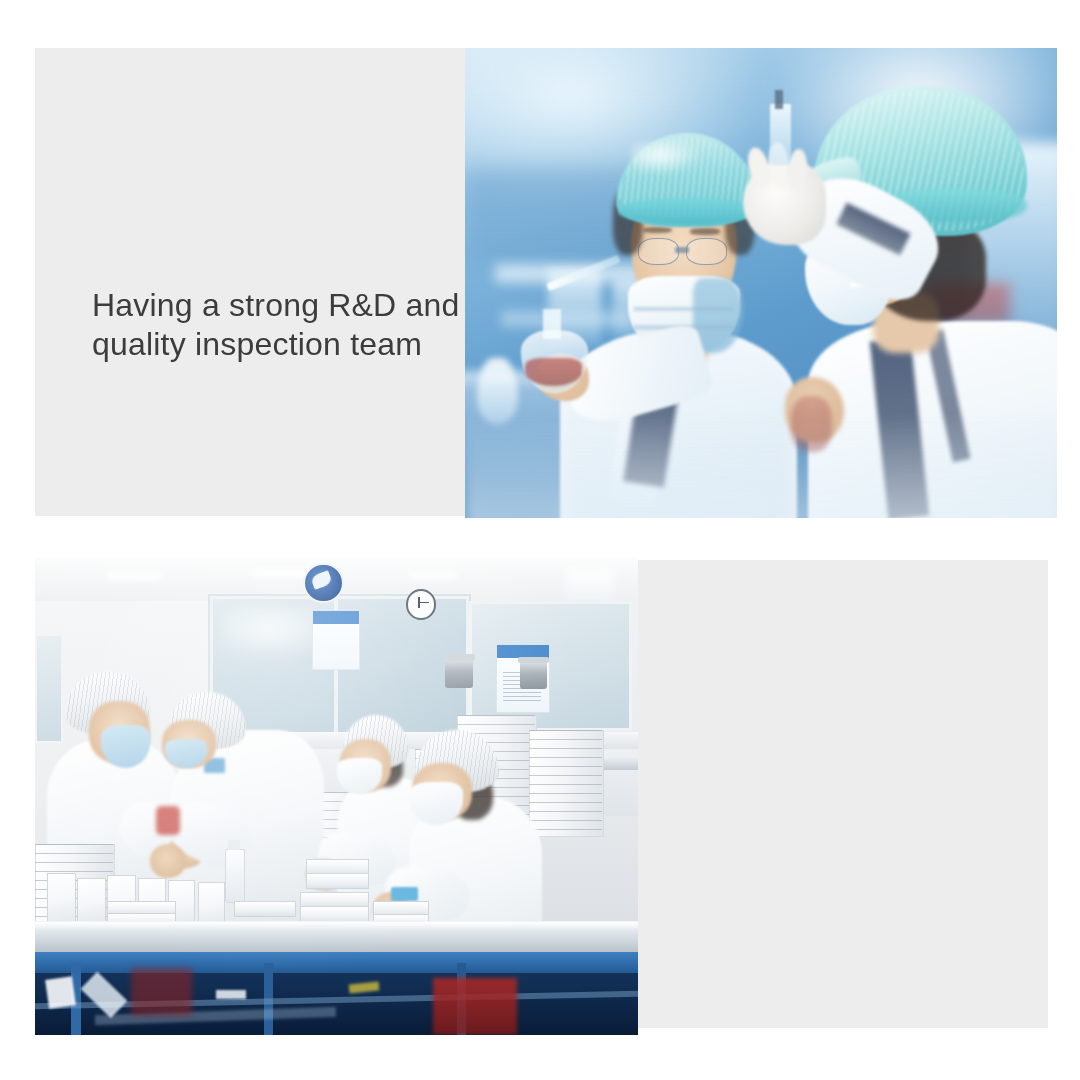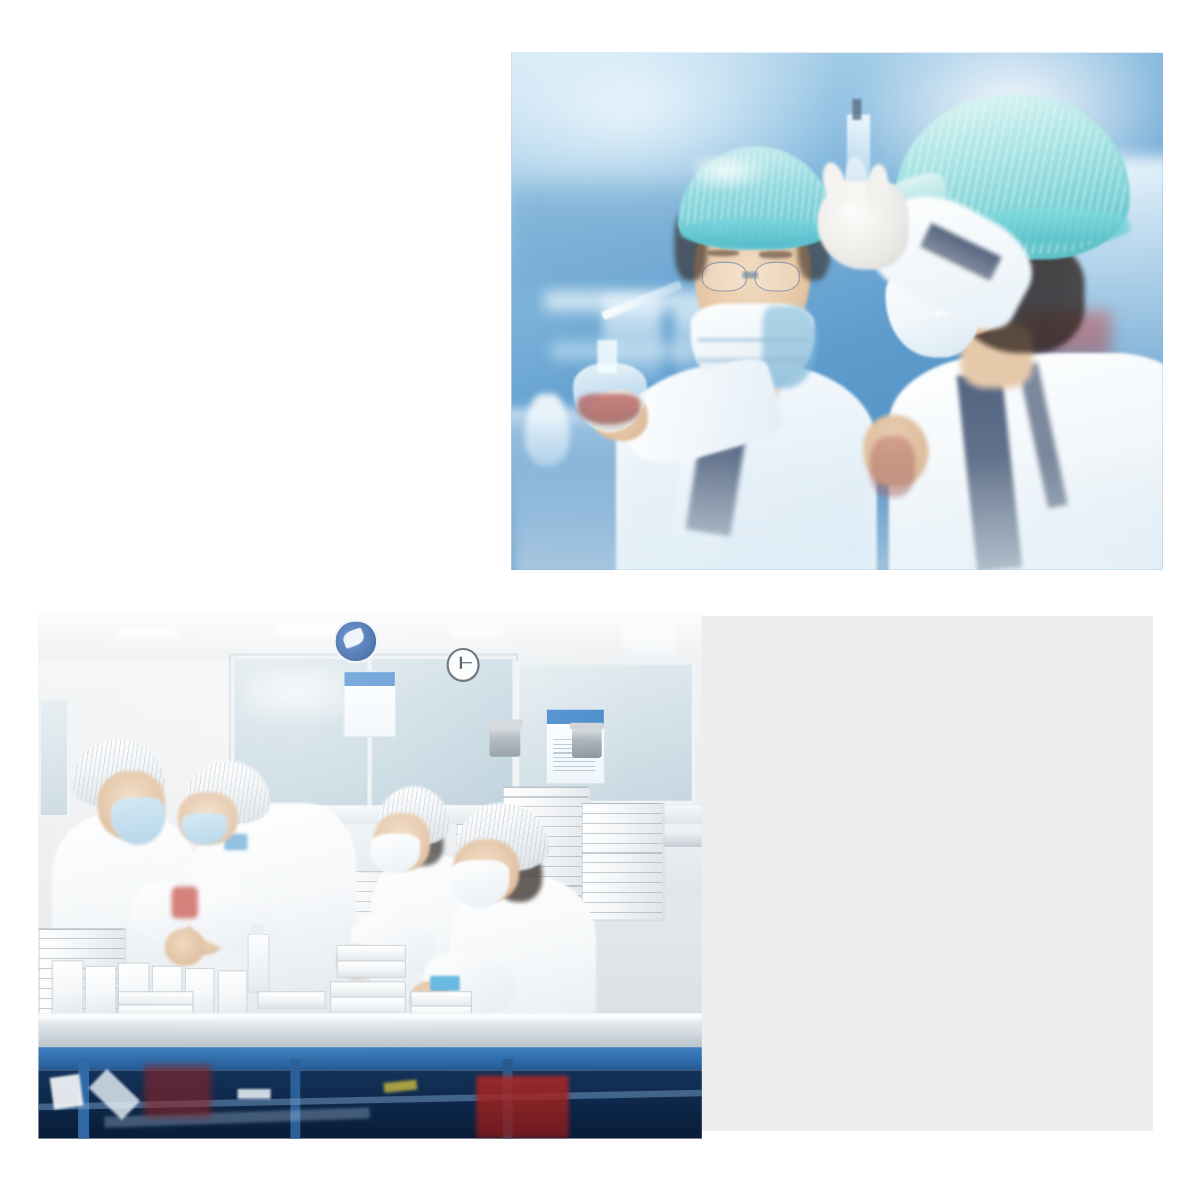--- a/index.html
+++ b/index.html
@@ -723,20 +723,24 @@
   .pk-haze {
     left: 0; top: 0; width: 100%; height: 100%;
     background: radial-gradient(ellipse at 40% 20%, rgba(255,255,255,.3), rgba(255,255,255,0) 60%);
   }
 </style>
 </head>
 <body>
 
 <div class="stage">
 
+  <div class="row1-panel">
+    <div class="row1-caption">Having a strong R&amp;D and
+quality inspection team</div>
+  </div>
 
   <div class="row1-photo">
     <div class="scene">
       <div class="lab-bg"></div>
       <div class="l lab-glow-tl"></div>
       <div class="l lab-glow-tr"></div>
       <div class="l lab-wall-strip"></div>
       <div class="l lab-shelf-a"></div>
       <div class="l lab-eq-1"></div>
       <div class="l lab-eq-2"></div>

